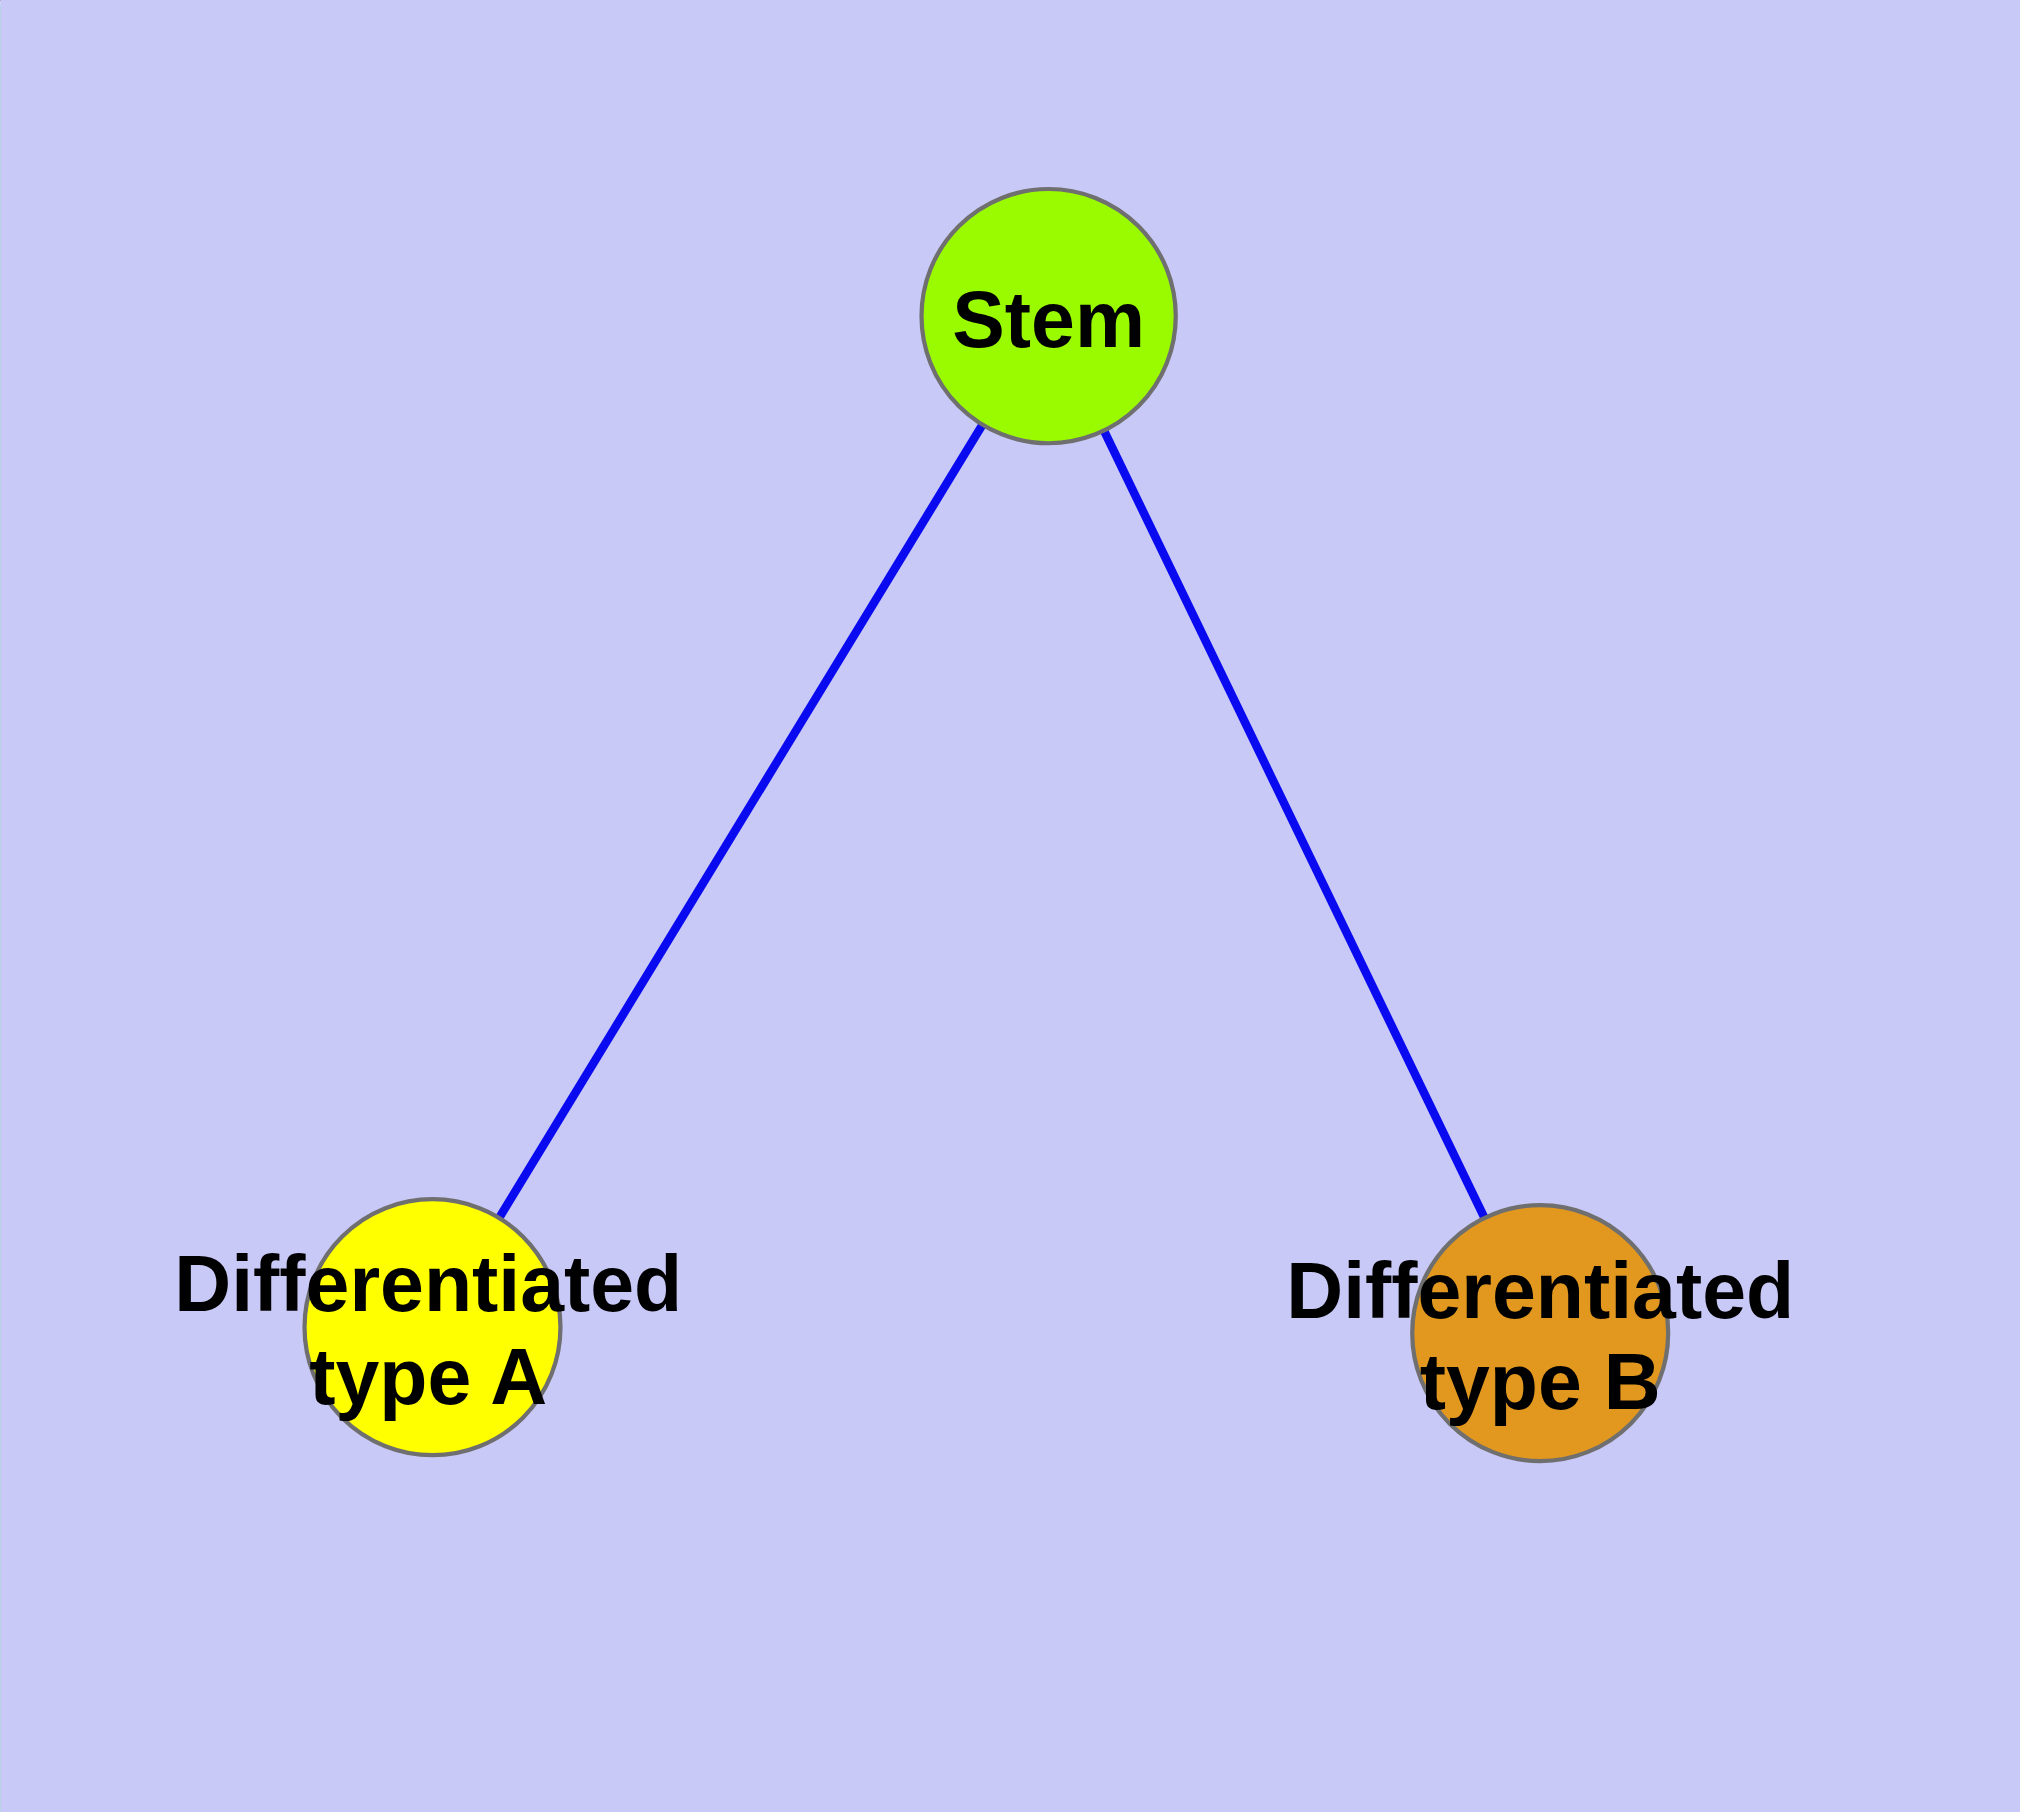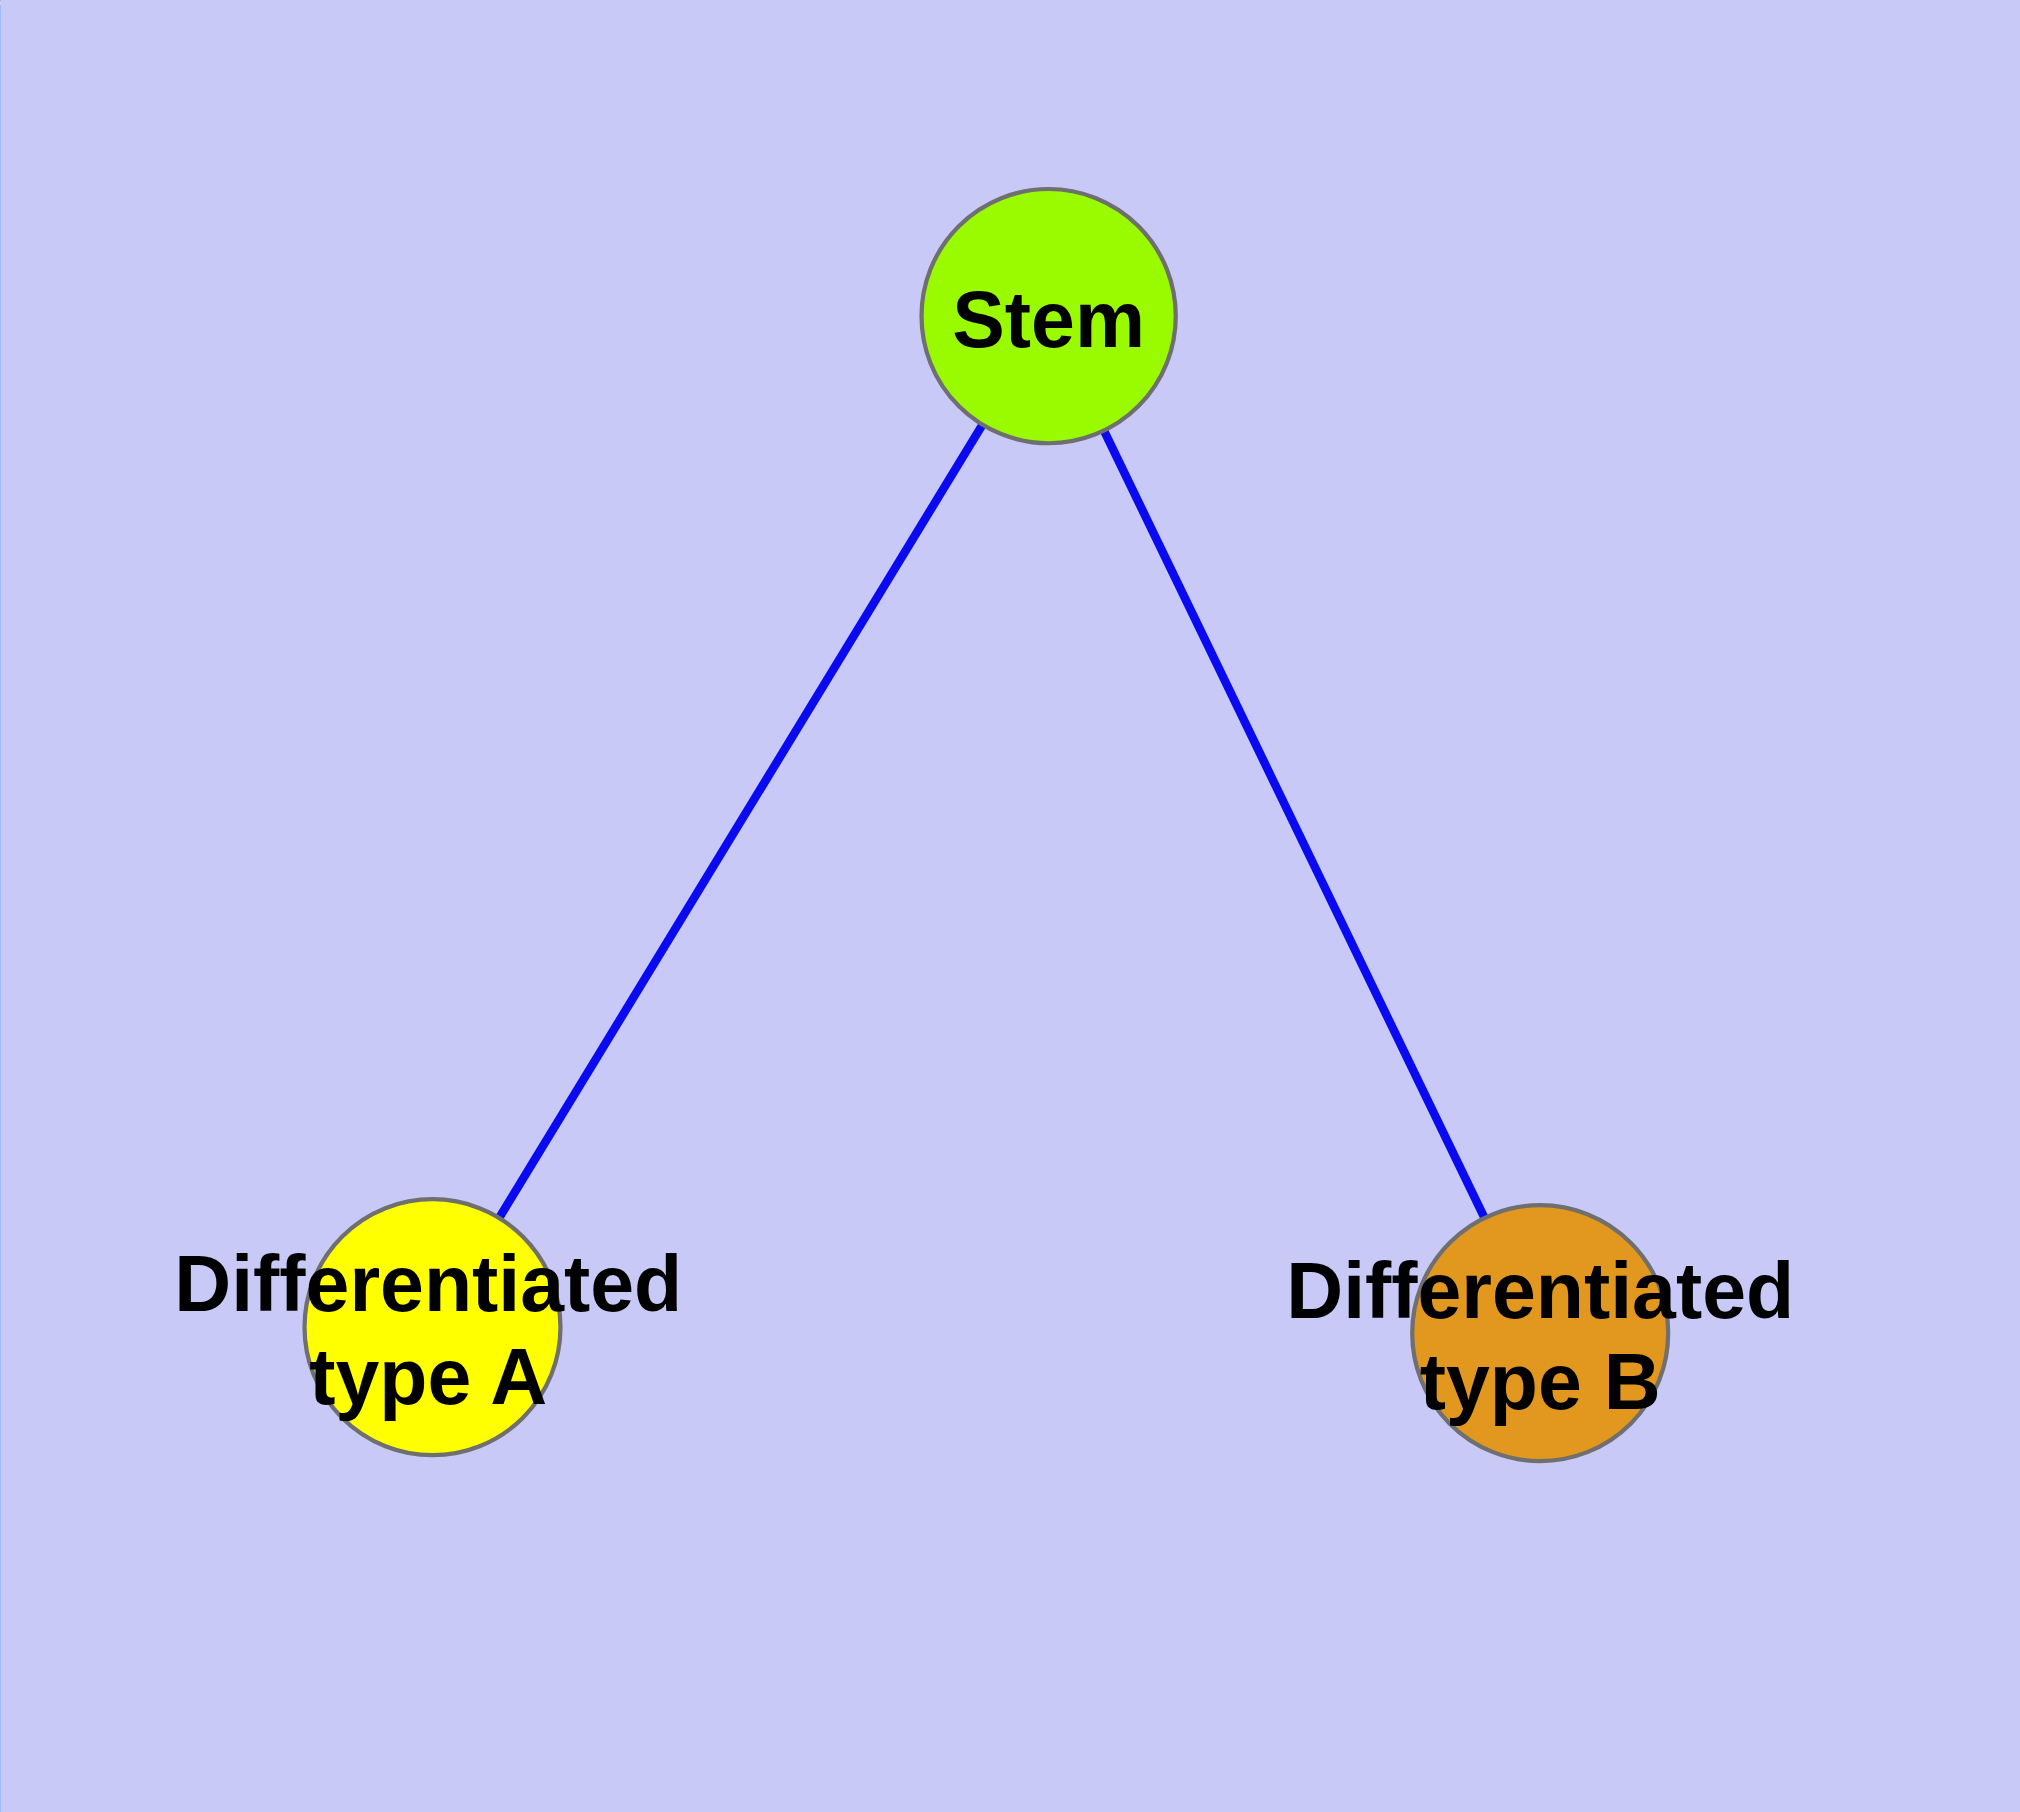--- a/index.html
+++ b/index.html
@@ -7,21 +7,21 @@
     padding: 0;
     width: 2021px;
     height: 1812px;
     overflow: hidden;
     font-family: "Liberation Sans", sans-serif;
   }
   .stage {
     position: relative;
     width: 2021px;
     height: 1812px;
-    background: #0ea5e9;
+    background: #86efac;
   }
   
   .top-edge {
     position: absolute;
     top: 0; left: 0;
     width: 100%; height: 5.1px;
     background: linear-gradient(#3a3a4a 0 1.3px, #eef0fc 1.3px 100%);
     opacity: 0.85;
   }
   svg.graph {

